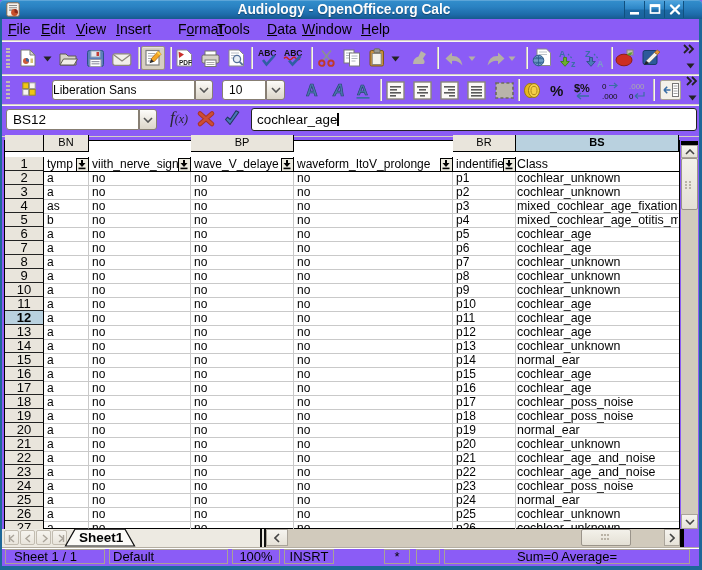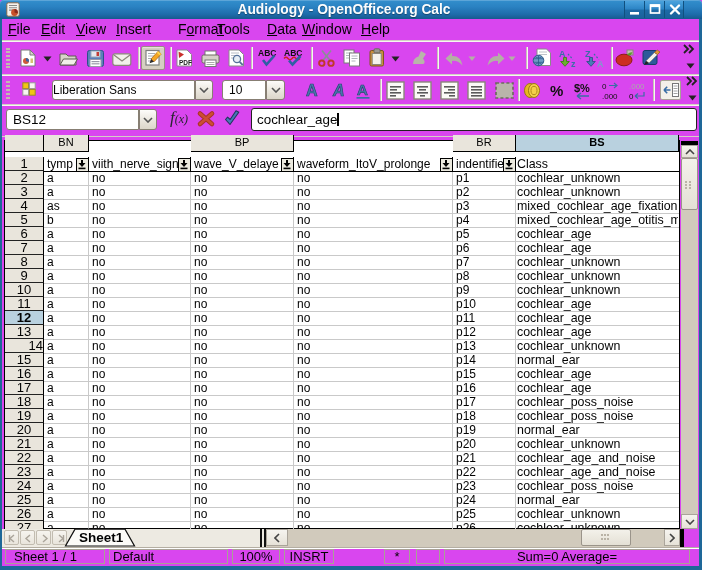--- a/index.html
+++ b/index.html
@@ -1,20 +1,20 @@
 <!DOCTYPE html>
 <html><head>
 <meta charset="utf-8">
 <style>
 * { margin:0; padding:0; box-sizing:border-box; }
 html,body { width:702px; height:570px; overflow:hidden; background:#000; }
 #win {
   position:relative; width:702px; height:570px;
   font-family:"Liberation Sans", sans-serif;
-  background:#d946ef;
+  background:#8b5cf6;
   color:rgba(0,0,0,0.99);
 }
 .abs { position:absolute; }
 
 #titlebar {
   left:0; top:0; width:702px; height:19px;
   background:linear-gradient(#338fcd 0%, #2a82c2 35%, #1e6cab 75%, #17598f 100%);
   border-radius:4px 4px 0 0;
   box-shadow:inset 0 1px 0 #5ca5d8;
 }
@@ -397,21 +397,21 @@
       <div class="abs rowhdr" style="top:199px;">4</div>
       <div class="abs rowhdr" style="top:213px;">5</div>
       <div class="abs rowhdr" style="top:227px;">6</div>
       <div class="abs rowhdr" style="top:241px;">7</div>
       <div class="abs rowhdr" style="top:255px;">8</div>
       <div class="abs rowhdr" style="top:269px;">9</div>
       <div class="abs rowhdr" style="top:283px;">10</div>
       <div class="abs rowhdr" style="top:297px;">11</div>
       <div class="abs rowhdr hl" style="top:311px;">12</div>
       <div class="abs rowhdr" style="top:325px;">13</div>
-      <div class="abs rowhdr" style="top:339px;text-align:right;">14</div>
+      <div class="abs rowhdr" style="top:339px;">14</div>
       <div class="abs rowhdr" style="top:353px;">15</div>
       <div class="abs rowhdr" style="top:367px;">16</div>
       <div class="abs rowhdr" style="top:381px;">17</div>
       <div class="abs rowhdr" style="top:395px;">18</div>
       <div class="abs rowhdr" style="top:409px;">19</div>
       <div class="abs rowhdr" style="top:423px;">20</div>
       <div class="abs rowhdr" style="top:437px;">21</div>
       <div class="abs rowhdr" style="top:451px;">22</div>
       <div class="abs rowhdr" style="top:465px;">23</div>
       <div class="abs rowhdr" style="top:479px;">24</div>

